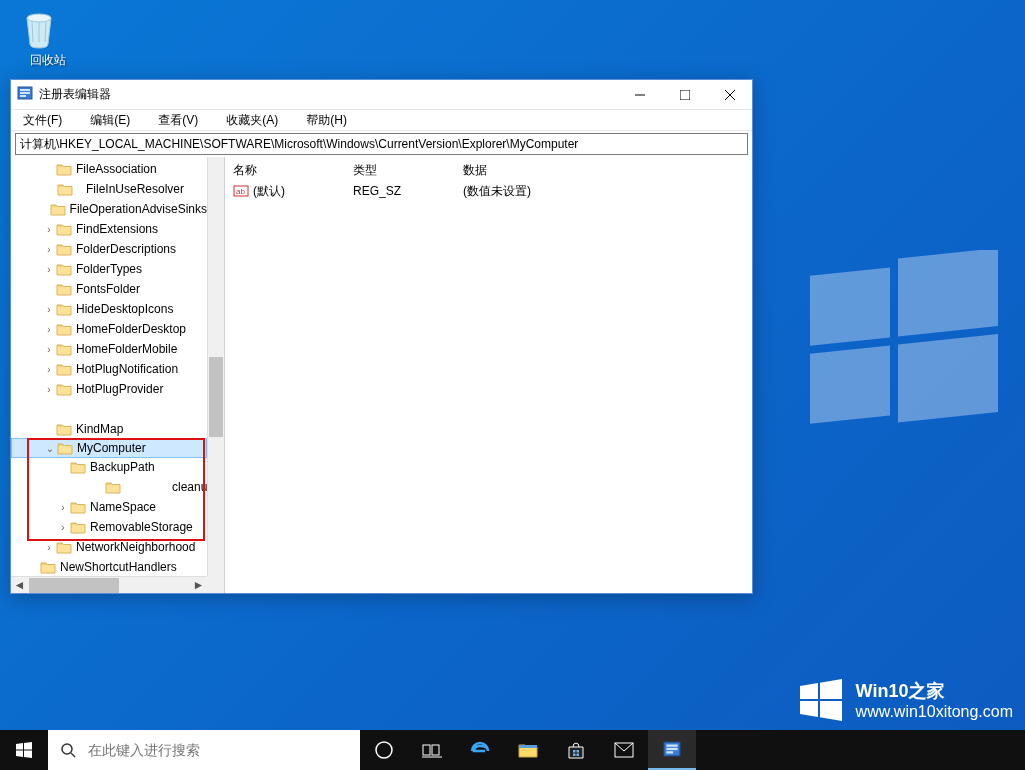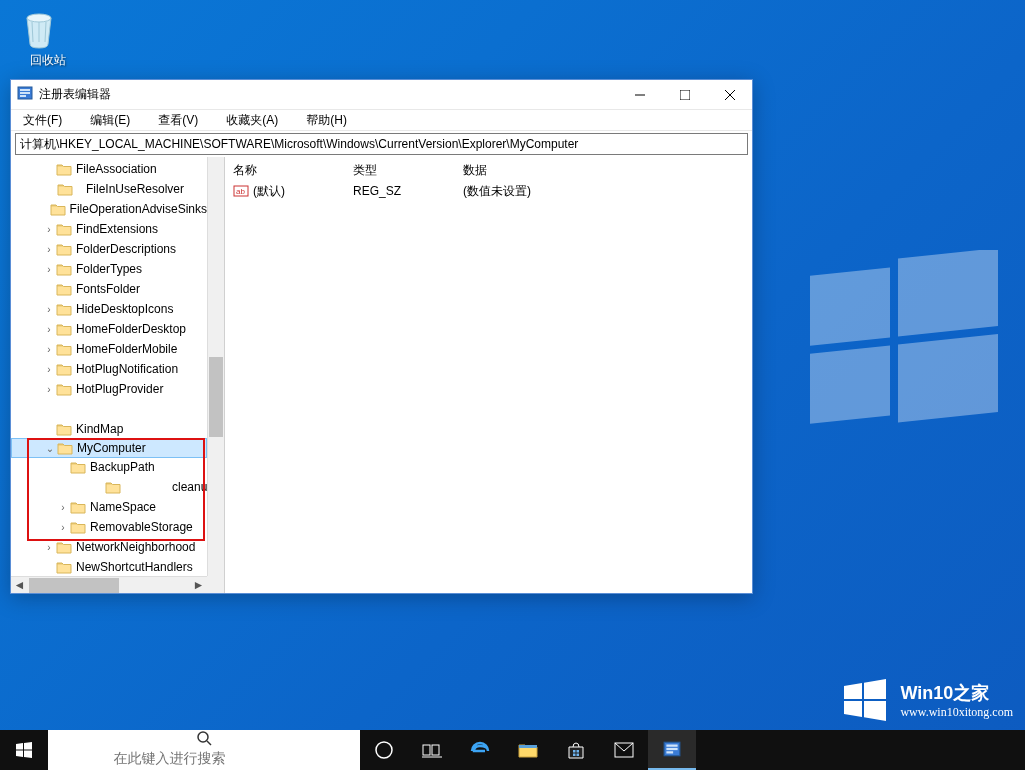--- a/index.html
+++ b/index.html
@@ -59,33 +59,33 @@
   .list-pane { flex:1; padding: 2px 4px; }
   .list-head { display:flex; height:22px; align-items:center; border-bottom: 0px solid #eee; }
   .list-head .col { font-size:12px; color:#000; padding:2px 4px; }
   .list-row { display:flex; height:20px; align-items:center; font-size:12px; }
   .list-row .cell { padding: 0 4px; }
   .ab-icon { width:16px; height:16px; margin-right:4px; }
 
   
   .taskbar { position:absolute; left:0; right:0; bottom:0; height:40px; background:#101010; display:flex; align-items:center; color:#fff; }
   .start { width:48px; height:40px; display:flex; align-items:center; justify-content:center; }
-  .search { height:40px; width:312px; background:#fff; display:flex; align-items:center;flex-direction:column; }
+  .search { height:40px; width:312px; background:#fff; display:flex; align-items:center; }
   .search .sicon { width:40px; display:flex; align-items:center; justify-content:center; color:#333; }
   .search input { border:none; outline:none; height:100%; flex:1; font-size:14px; color:#555; font-family:inherit; }
   .tb-icons { display:flex; height:40px; }
   .tb-icons .ti { width:48px; display:flex; align-items:center; justify-content:center; }
   .tb-icons .ti.active { border-bottom:2px solid #76b9ed; background:#2a2a2a; }
 
   
   .watermark { position:absolute; right:12px; bottom:46px; display:flex; align-items:center; gap:12px; }
   .watermark .wlogo svg { display:block; }
   .watermark .wtxt { color:#fff; text-align:left; }
   .watermark .wtxt .l1 { font-size:18px; font-weight:bold; }
-  .watermark .wtxt .l2 { font-size:12px;font-family:Liberation Serif, serif; }
+  .watermark .wtxt .l2 { font-size:16px; }
 
   
   .folder svg, .bin svg { display:block; }
 </style>
 </head>
 <body>
 
 <div class="desktop">
 
   <div class="winlogo-bg">
@@ -337,21 +337,21 @@
               <div class="tree-item" style="padding-left: 32px;">
                 <span class="exp">›</span>
                 <span class="folder">
                   <svg width="16" height="14" viewBox="0 0 16 14">
                     <path d="M1 3 L6 3 L7.5 4.5 L15 4.5 L15 13 L1 13 Z" fill="#ffe29a" stroke="#d9b65a"></path>
                     <path d="M1 3 L6 3 L7.5 4.5 L1 4.5 Z" fill="#d9b65a" opacity="0.6"></path>
                   </svg>
                 </span>
                 <span>NetworkNeighborhood</span>
               </div>
-              <div class="tree-item" style="padding-left: 32px;">
+              <div class="tree-item" style="padding-left: 16px;">
                 <span class="exp"></span>
                 <span class="folder">
                   <svg width="16" height="14" viewBox="0 0 16 14">
                     <path d="M1 3 L6 3 L7.5 4.5 L15 4.5 L15 13 L1 13 Z" fill="#ffe29a" stroke="#d9b65a"></path>
                     <path d="M1 3 L6 3 L7.5 4.5 L1 4.5 Z" fill="#d9b65a" opacity="0.6"></path>
                   </svg>
                 </span>
                 <span>NewShortcutHandlers</span>
               </div>
             </div>

